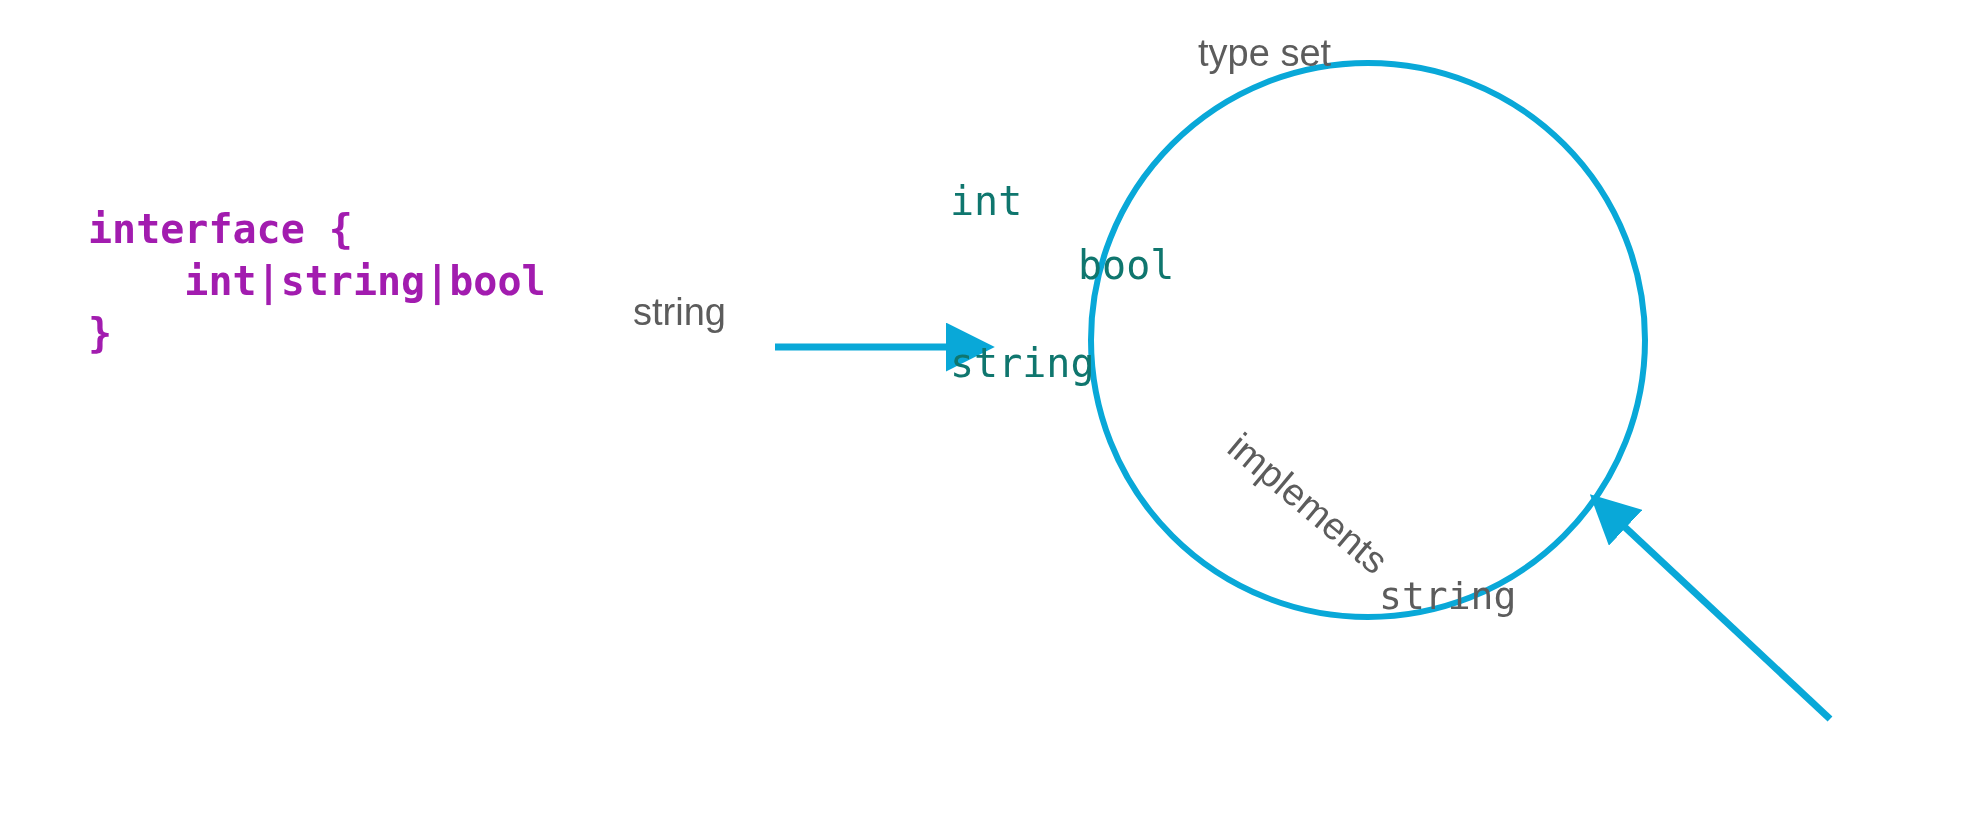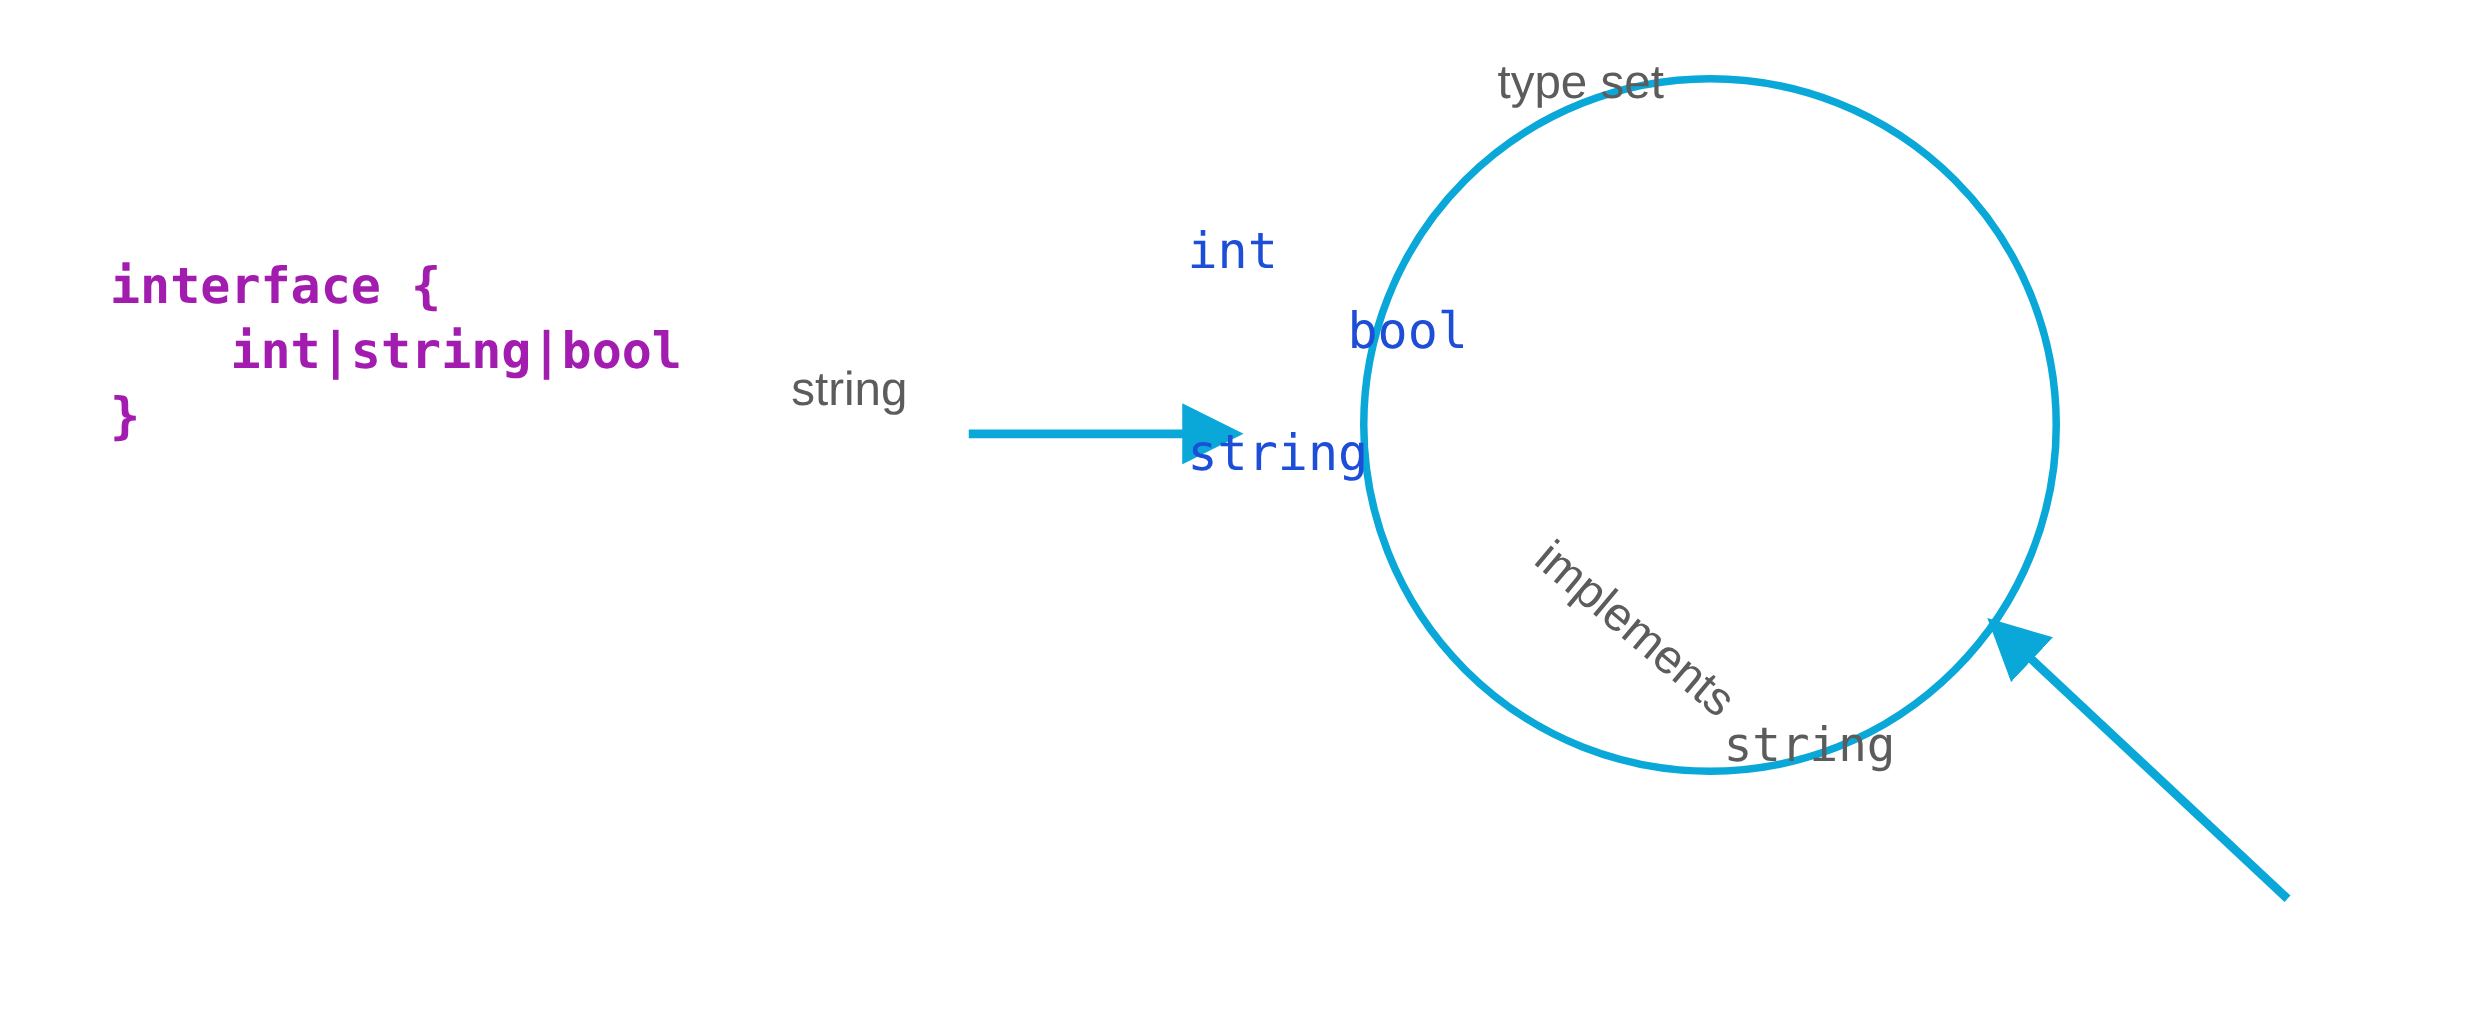--- a/index.html
+++ b/index.html
@@ -34,35 +34,35 @@
     line-height: 52px;
     color: #a21caf;
     white-space: pre;
     letter-spacing: 0px;
     font-weight: bold;
   }
   .type-label {
     position: absolute;
     font-family: "DejaVu Sans Mono", "Liberation Mono", monospace;
     font-size: 40px;
-    color: #1d4ed8;
+    color: #0f766e;
     white-space: pre;
   }
   .type-int   { left: 950px;  top: 178px; }
   .type-bool  { left: 1078px; top: 242px; }
   .type-string{ left: 950px;  top: 340px; }
 
   .gray-label {
     position: absolute;
     color: #5C5C5C;
     white-space: pre;
   }
   .label-typeset {
     left: 1198px;
-    top: 45px;
+    top: 32px;
     font-family: "Liberation Sans", sans-serif;
     font-size: 38px;
   }
   .label-defines {
     left: 633px;
     top: 291px;
     font-family: "Liberation Sans", sans-serif;
     font-size: 38px;
   }
   .label-implements {

